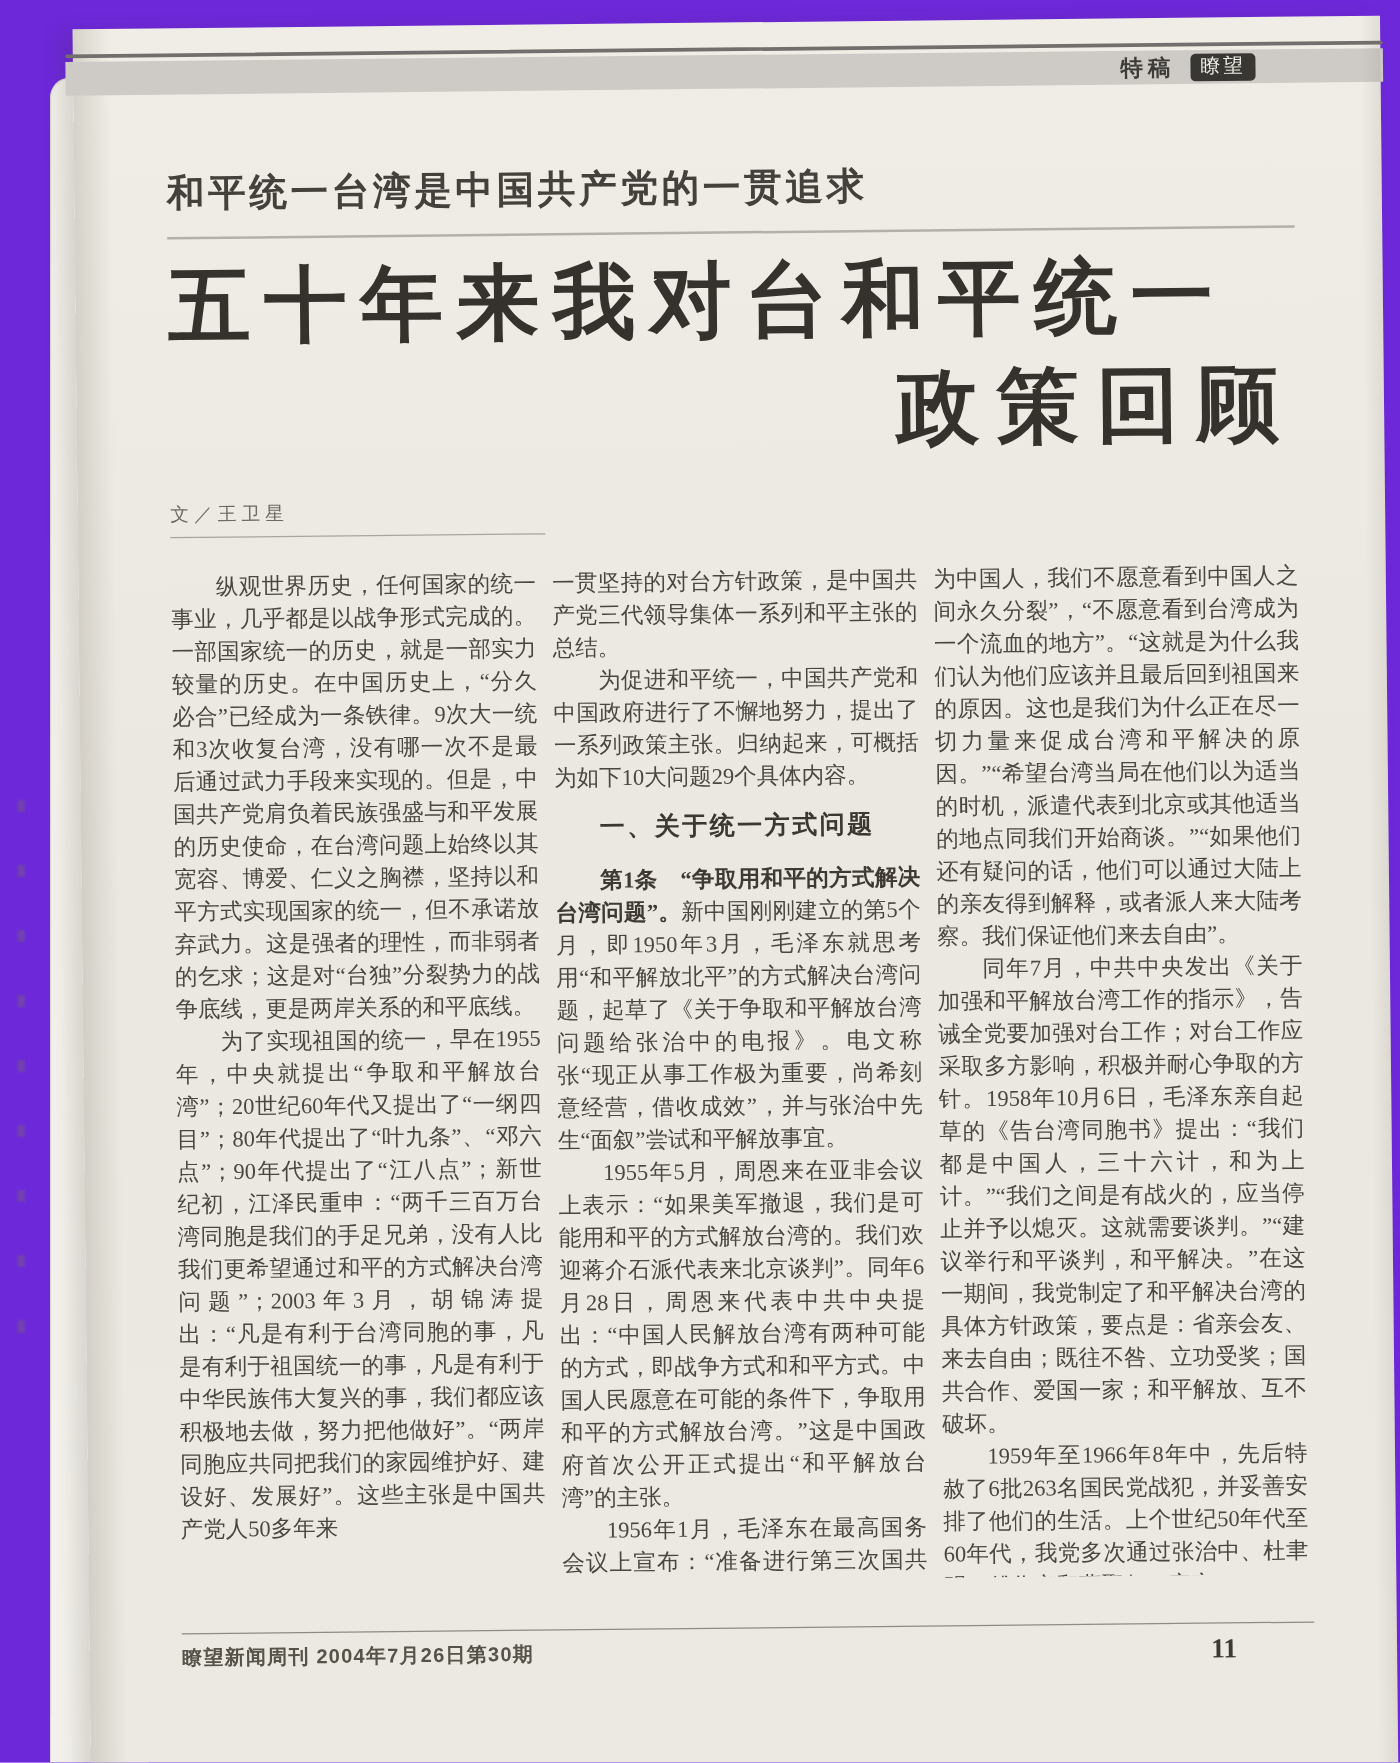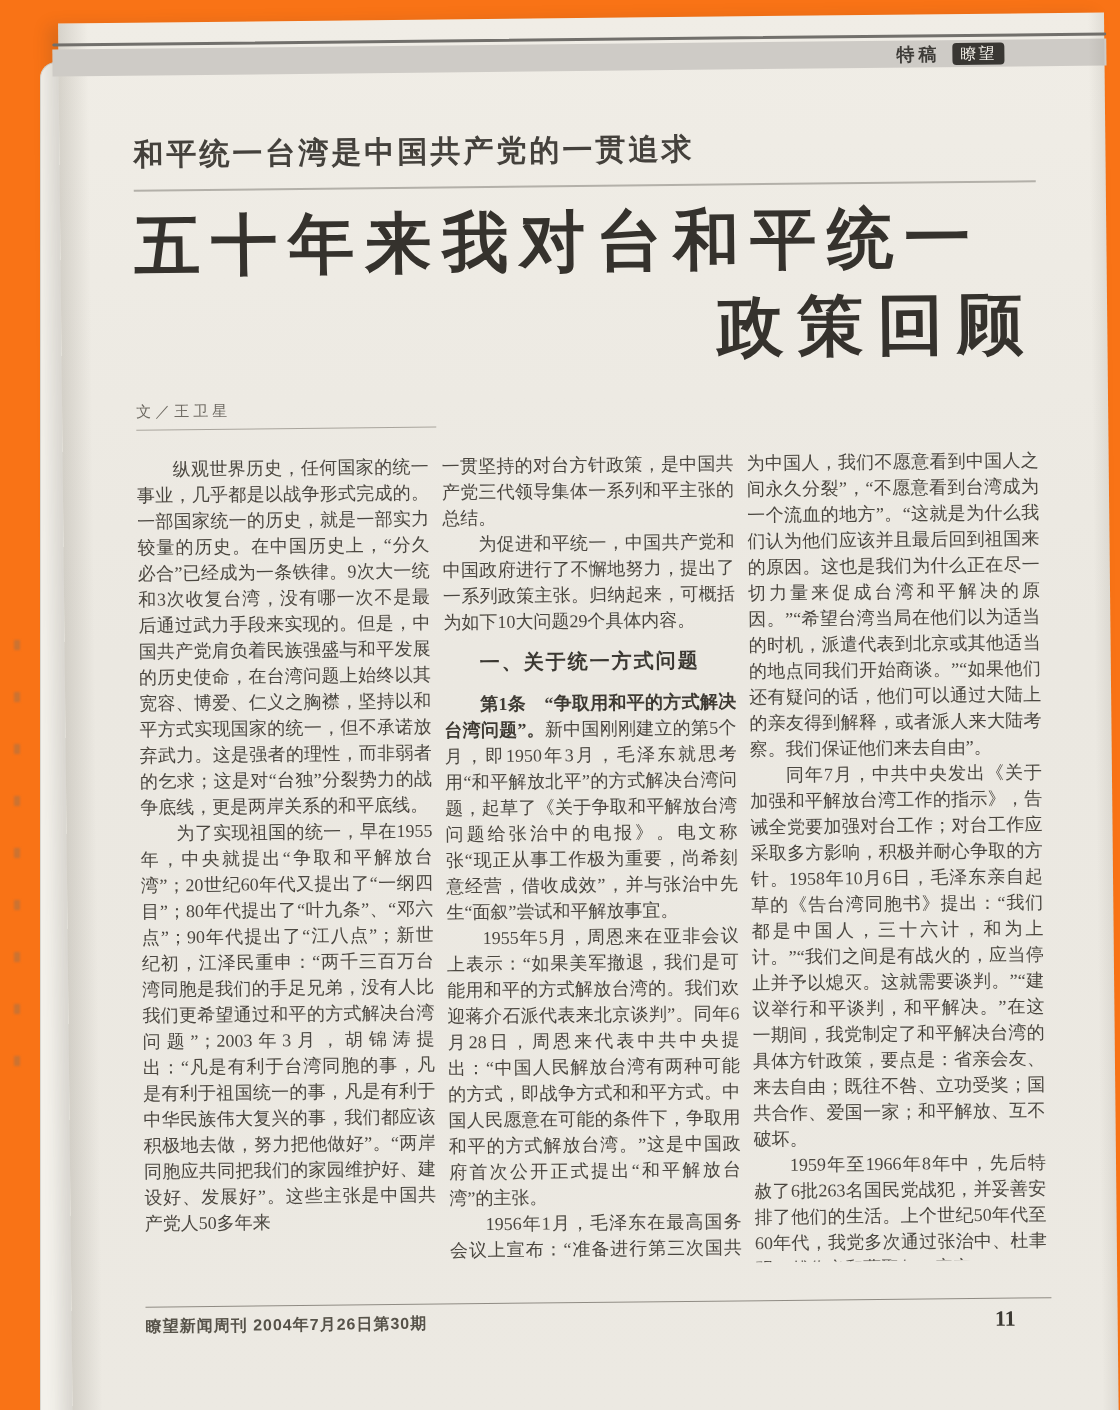--- a/index.html
+++ b/index.html
@@ -2,21 +2,21 @@
 <html><head>
 <meta charset="utf-8">
 <style>
   html,body{margin:0;padding:0;}
   body{
     width:1120px;height:1410px;
     background:#ffffff;
     font-family:"Liberation Serif","DejaVu Serif",serif;
     overflow:hidden;
   }
-  .photo{position:relative;width:1120px;height:1410px;overflow:hidden;background:#f97316;}
+  .photo{position:relative;width:1120px;height:1410px;overflow:hidden;background:#6d28d9;}
 
   
   .under-page{
     position:absolute;left:40px;top:62px;width:78px;height:1348px;
     background:#f3f1eb;border:1px solid #d9d6cf;border-right:none;
     border-radius:16px 0 0 0;
   }
   .edge-marks{
     position:absolute;left:14px;top:640px;width:6px;height:460px;
     background:repeating-linear-gradient(180deg,
@@ -90,21 +90,21 @@
     text-align:center;margin:14px 0 16px;letter-spacing:2px;
   }
 
   .footer-rule{position:absolute;left:74px;right:66px;top:1284px;height:1px;background:#8f8b83;}
   .footer-left{
     position:absolute;left:74px;top:1294px;
     font-size:16px;font-weight:bold;color:#565249;letter-spacing:1px;
     font-family:"Liberation Sans","DejaVu Sans",sans-serif;
   }
   .page-num{
-    position:absolute;right:102px;top:1292px;
+    position:absolute;right:128px;top:1292px;
     font-size:22px;font-weight:bold;color:#3d3a34;
   }
 </style>
 </head>
 <body>
 
 <div class="photo">
 
   <div class="under-page"></div>
   <div class="edge-marks"></div>

